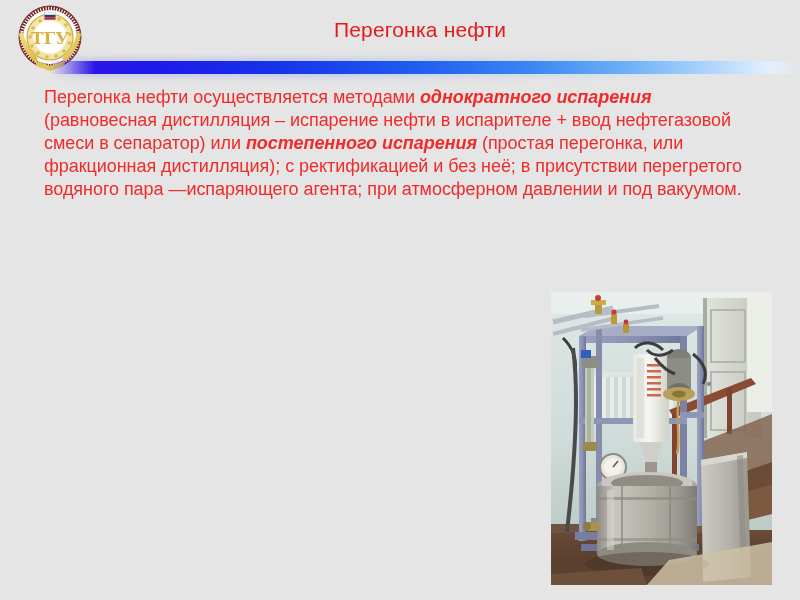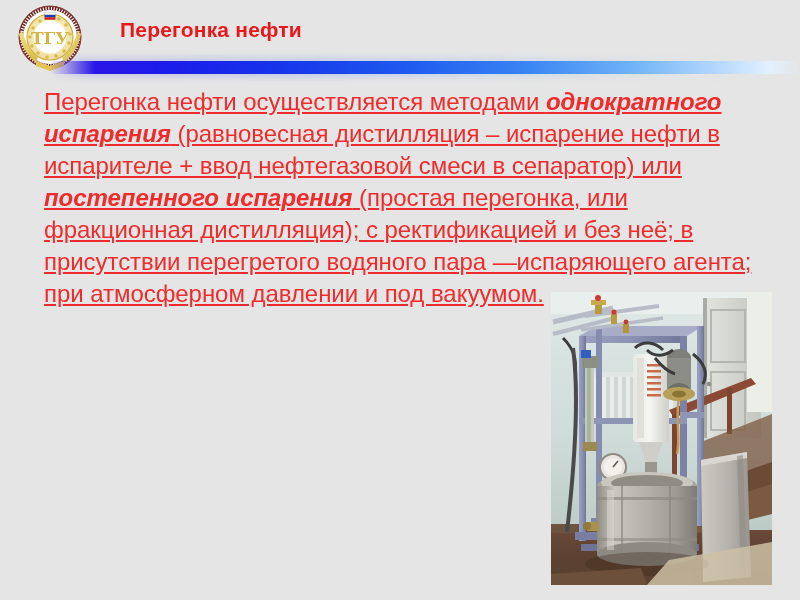--- a/index.html
+++ b/index.html
@@ -23,23 +23,23 @@
     background: #e5e5e5;
     overflow: hidden;
   }
 
   
   .slide-title {
     position: absolute;
     left: 120px;
     top: 18px;
     width: 600px;
-    text-align: left;
+    text-align: center;
     font-size: 21px;
-    font-weight: bold;
+    font-weight: normal;
     color: #e8191a;
     letter-spacing: 0.2px;
     line-height: 1.1;
     white-space: nowrap;
   }
 
   
   .logo {
     position: absolute;
     left: 14px;
@@ -90,24 +90,23 @@
         rgba(120,180,250,0.18) 65%,
         rgba(200,228,253,0.10) 85%,
         rgba(255,255,255,0) 100%);
     filter: blur(3px);
   }
 
   
   .body-text {
     position: absolute;
     color: #ef2b2b;
-    font-size: 24px;
-    line-height: 32px;
+    font-size: 18px;
+    line-height: 23px;
     letter-spacing: -0.05px;
-    text-decoration: underline;
   }
   #para-1 {
     left: 44px;
     top: 86px;
     width: 712px;
   }
   #para-2 {
     left: 48px;
     top: 240px;
     width: 700px;

